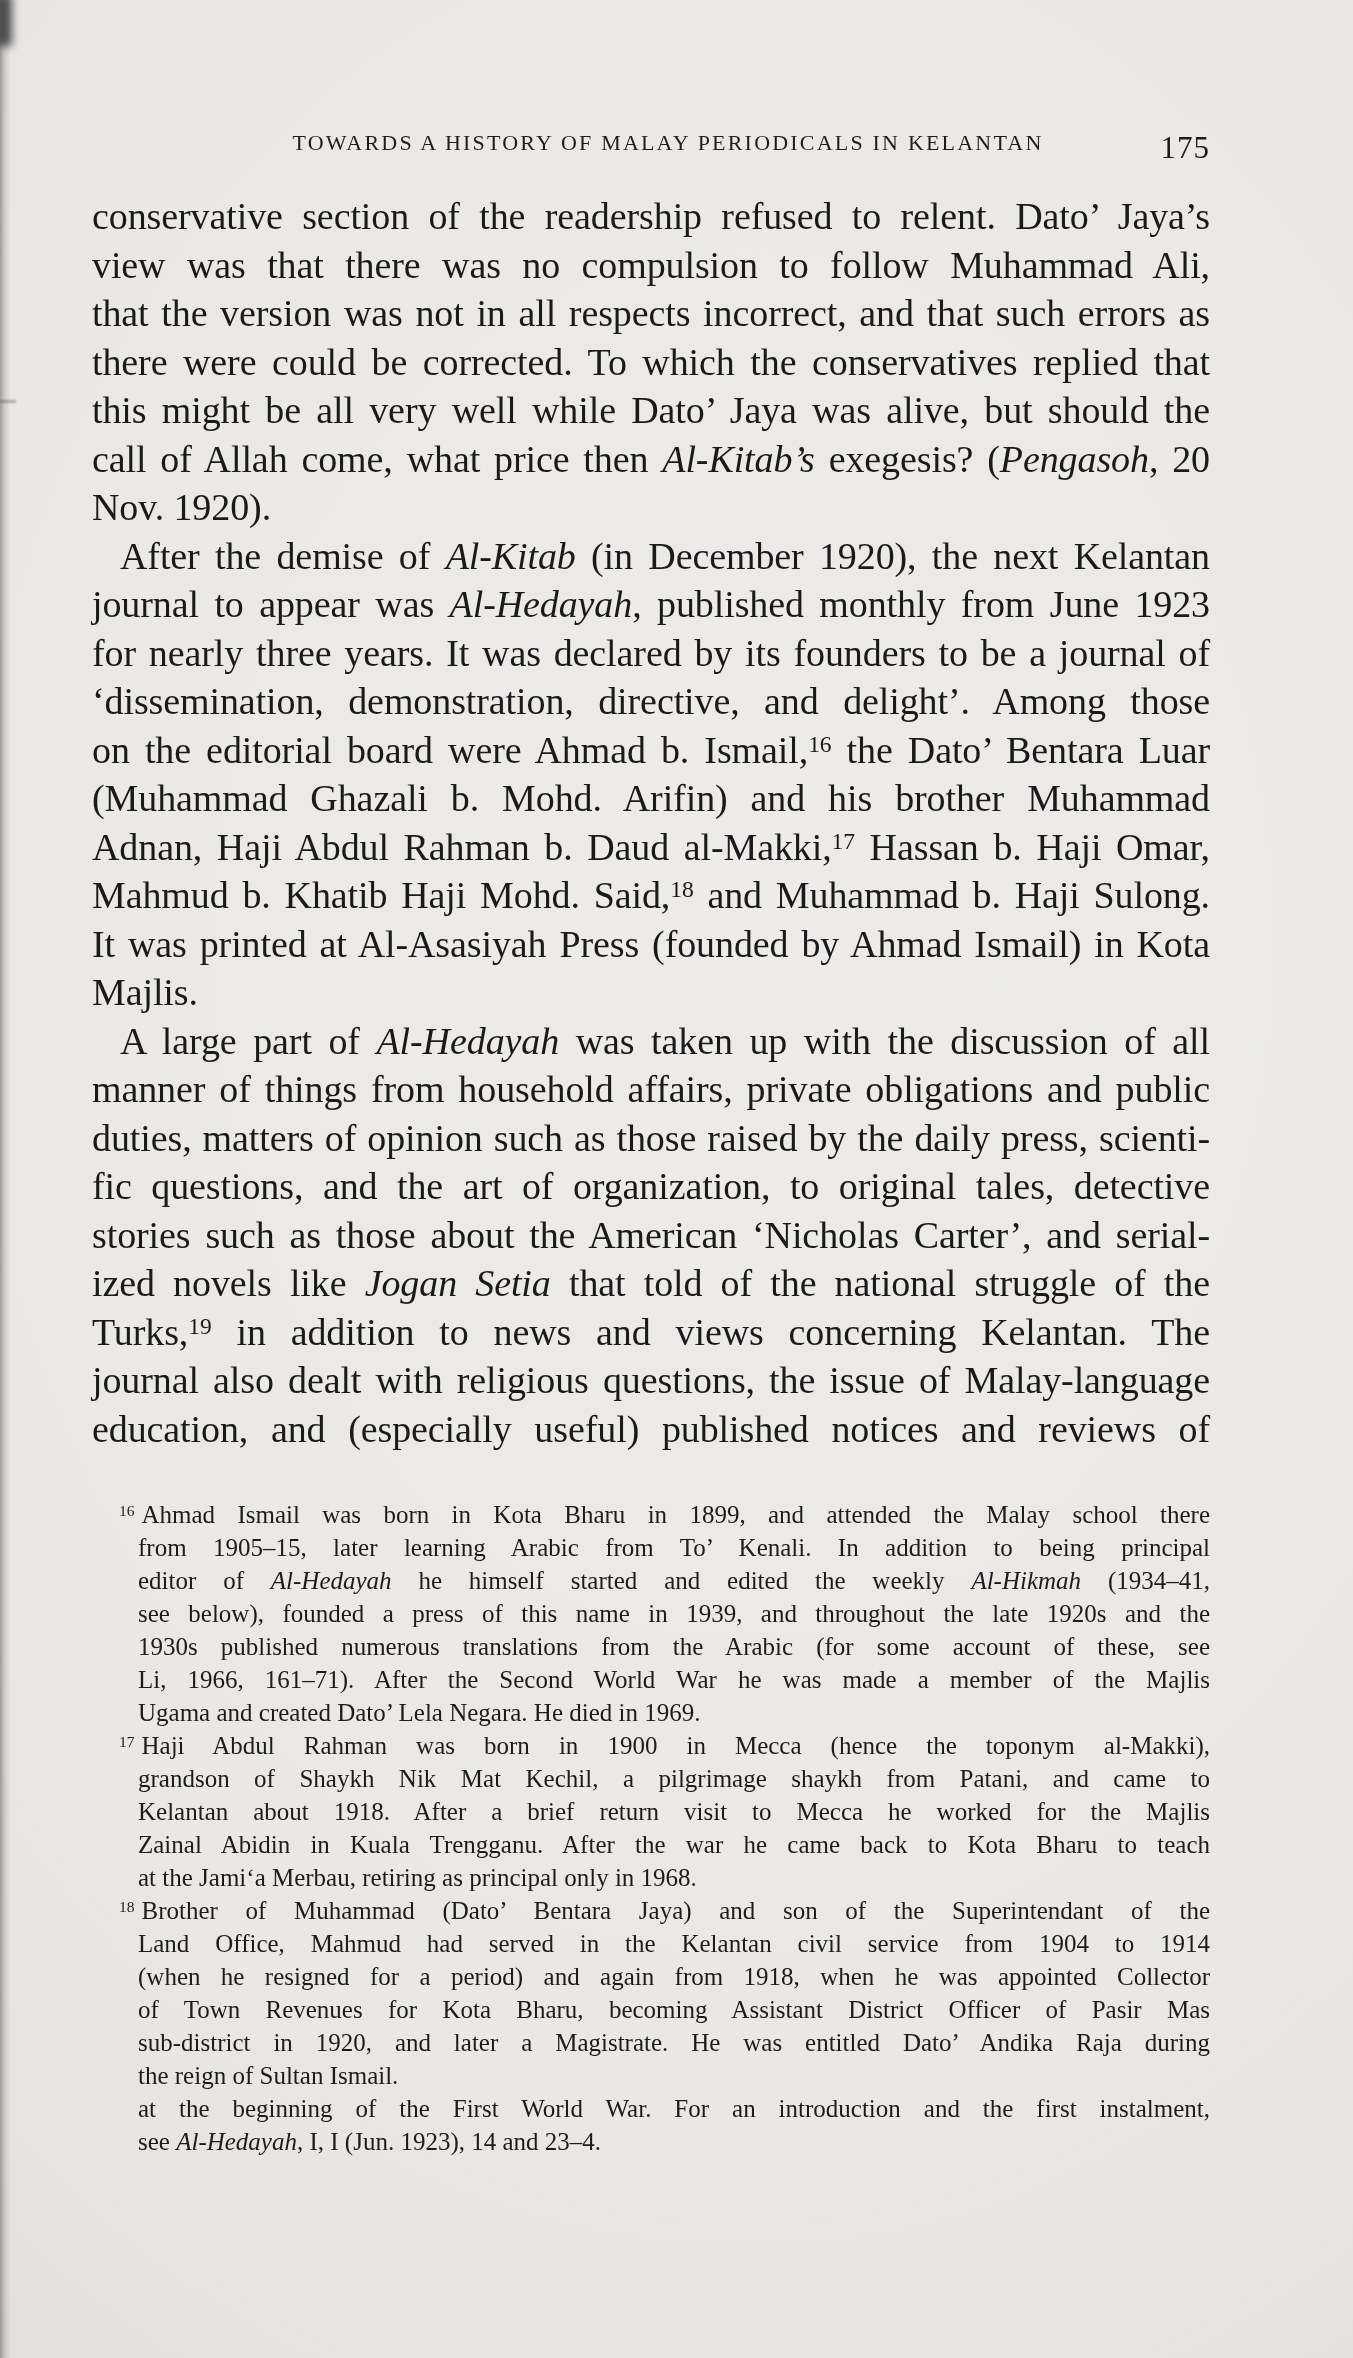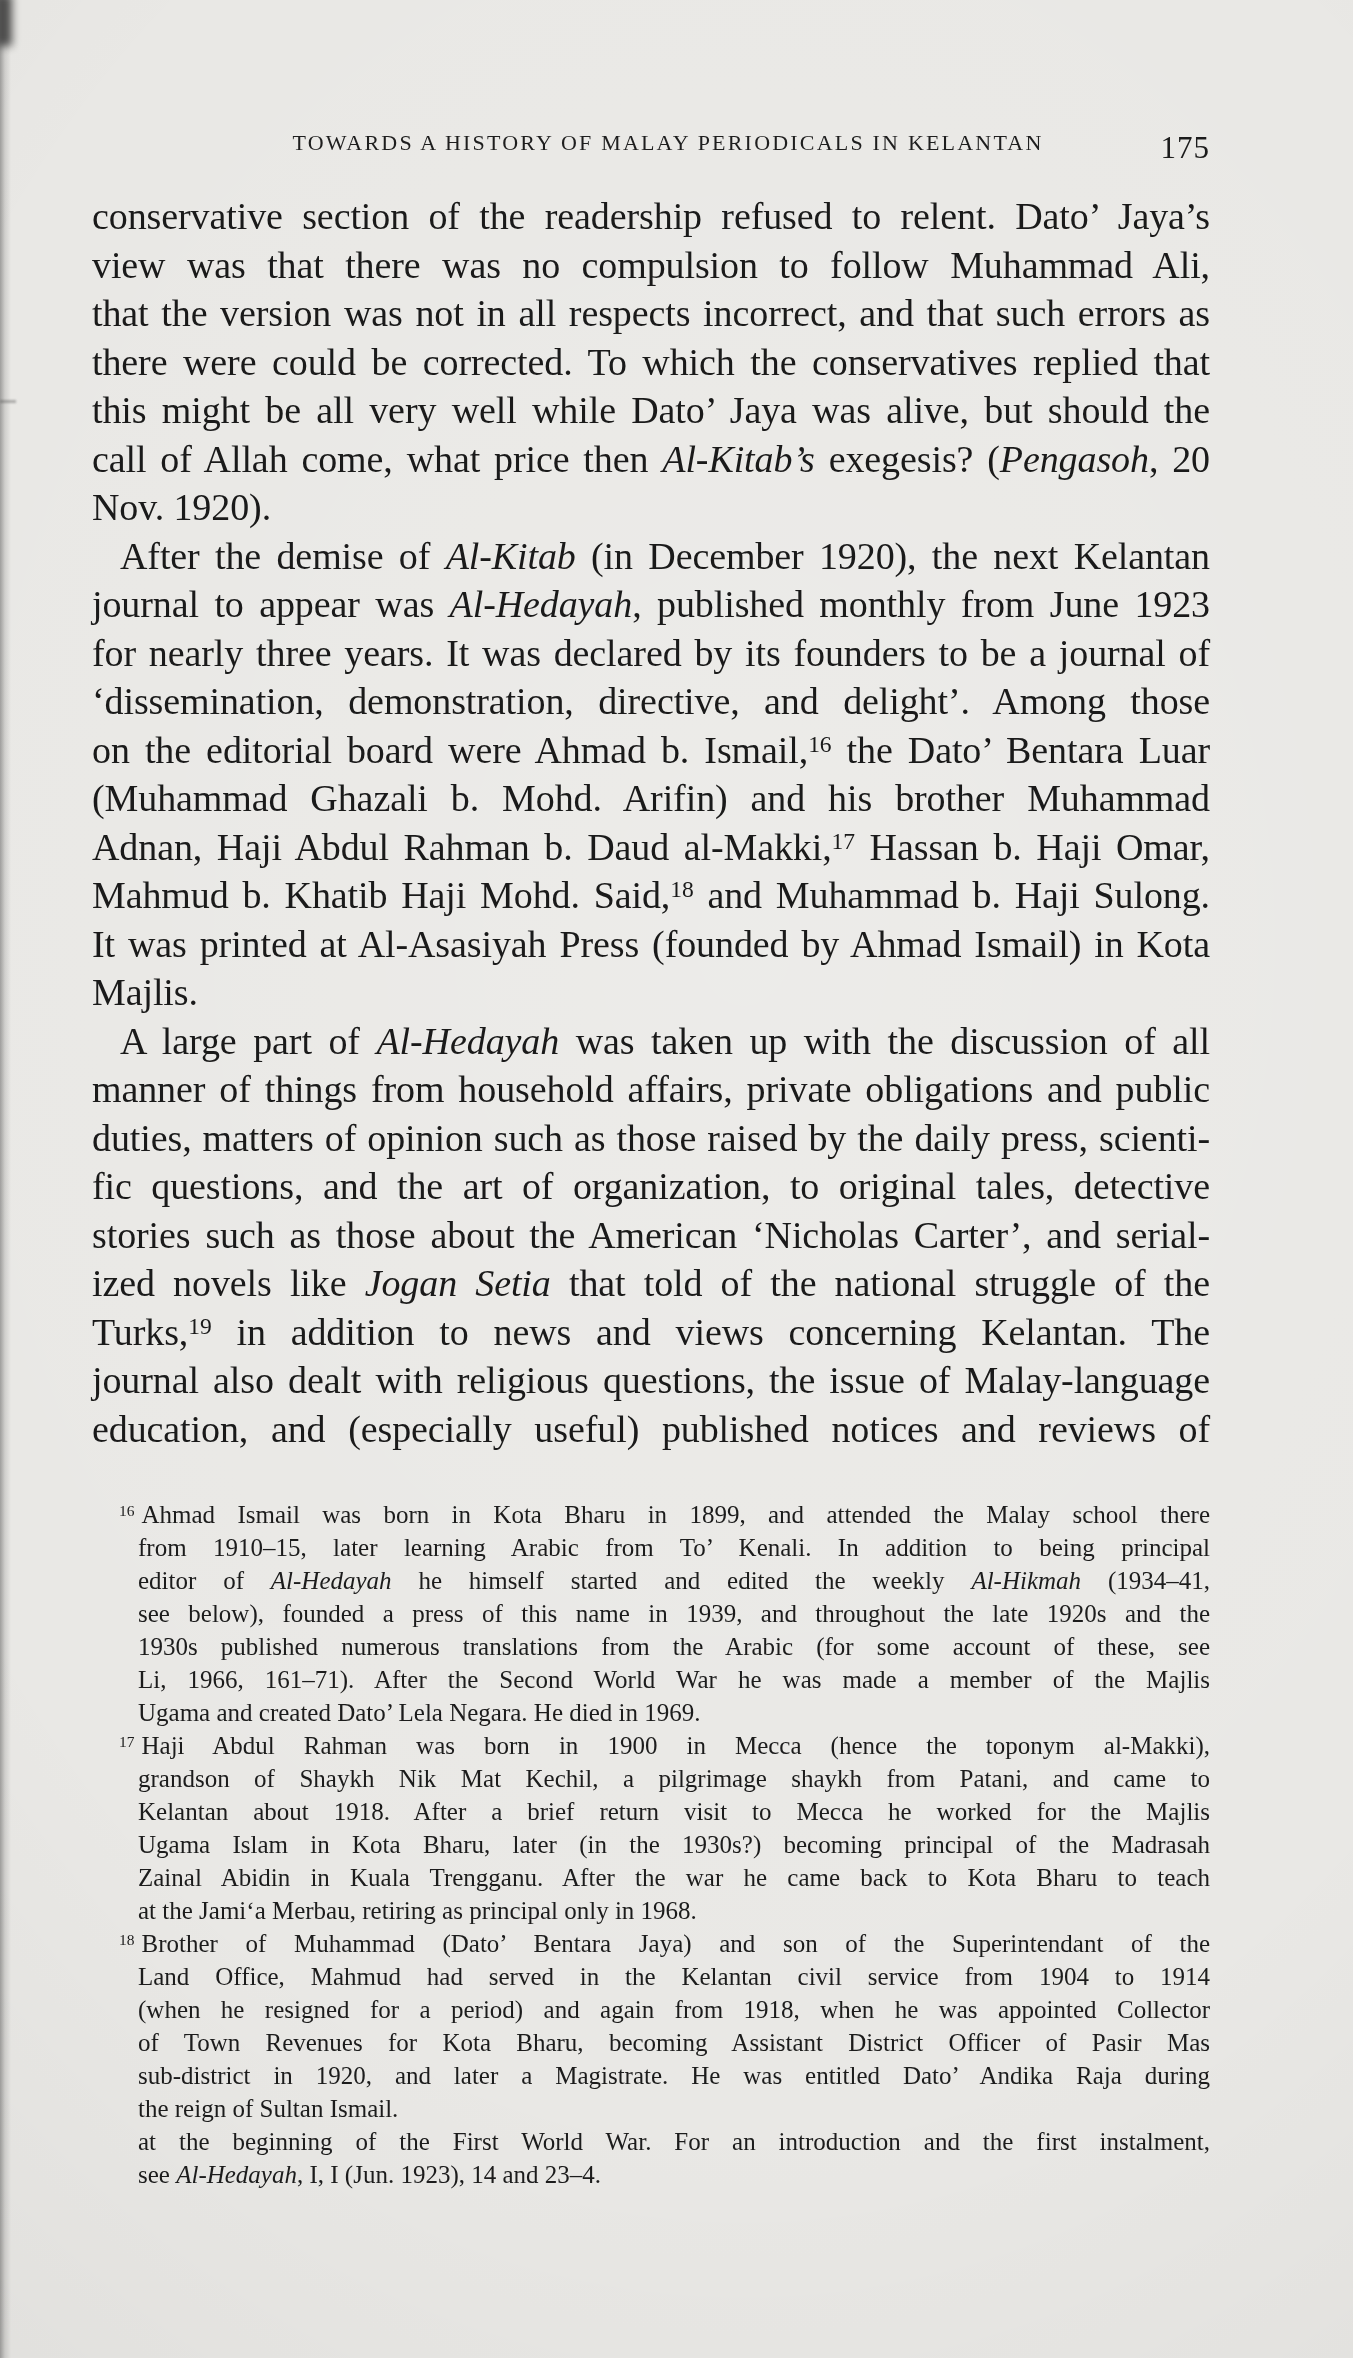--- a/index.html
+++ b/index.html
@@ -127,32 +127,31 @@
           <div class="line"><span>ized novels like </span><span class="it">Jogan Setia</span><span> that told of the national struggle of the</span></div>
           <div class="line"><span>Turks,</span><span class="sup">19</span><span> in addition to news and views concerning Kelantan. The</span></div>
           <div class="line"><span>journal also dealt with religious questions, the issue of Malay-language</span></div>
           <div class="line"><span>education, and (especially useful) published notices and reviews of</span></div>
         </div>
       </div>
 
     <div class="footnote-block" id="footnote-block">
         <div class="footnote">
           <div class="fn-line"><span class="sup fn-num">16</span><span>Ahmad Ismail was born in Kota Bharu in 1899, and attended the Malay school there</span></div>
-          <div class="fn-line cont"><span>from 1910–15, later learning Arabic from To’ Kenali. In addition to being principal</span></div>
+          <div class="fn-line cont"><span>from 1905–15, later learning Arabic from To’ Kenali. In addition to being principal</span></div>
           <div class="fn-line cont"><span>editor of </span><span class="it">Al-Hedayah</span><span> he himself started and edited the weekly </span><span class="it">Al-Hikmah</span><span> (1934–41,</span></div>
           <div class="fn-line cont"><span>see below), founded a press of this name in 1939, and throughout the late 1920s and the</span></div>
           <div class="fn-line cont"><span>1930s published numerous translations from the Arabic (for some account of these, see</span></div>
           <div class="fn-line cont"><span>Li, 1966, 161–71). After the Second World War he was made a member of the Majlis</span></div>
           <div class="fn-line cont last"><span>Ugama and created Dato’ Lela Negara. He died in 1969.</span></div>
         </div>
         <div class="footnote">
           <div class="fn-line"><span class="sup fn-num">17</span><span>Haji Abdul Rahman was born in 1900 in Mecca (hence the toponym al-Makki),</span></div>
           <div class="fn-line cont"><span>grandson of Shaykh Nik Mat Kechil, a pilgrimage shaykh from Patani, and came to</span></div>
           <div class="fn-line cont"><span>Kelantan about 1918. After a brief return visit to Mecca he worked for the Majlis</span></div>
-          <div class="fn-line cont"><span>Ugama Islam in Kota Bharu, later (in the 1930s?) becoming principal of the Madrasah</span></div>
           <div class="fn-line cont"><span>Zainal Abidin in Kuala Trengganu. After the war he came back to Kota Bharu to teach</span></div>
           <div class="fn-line cont last"><span>at the Jami‘a Merbau, retiring as principal only in 1968.</span></div>
         </div>
         <div class="footnote">
           <div class="fn-line"><span class="sup fn-num">18</span><span>Brother of Muhammad (Dato’ Bentara Jaya) and son of the Superintendant of the</span></div>
           <div class="fn-line cont"><span>Land Office, Mahmud had served in the Kelantan civil service from 1904 to 1914</span></div>
           <div class="fn-line cont"><span>(when he resigned for a period) and again from 1918, when he was appointed Collector</span></div>
           <div class="fn-line cont"><span>of Town Revenues for Kota Bharu, becoming Assistant District Officer of Pasir Mas</span></div>
           <div class="fn-line cont"><span>sub-district in 1920, and later a Magistrate. He was entitled Dato’ Andika Raja during</span></div>
           <div class="fn-line cont last"><span>the reign of Sultan Ismail.</span></div>

